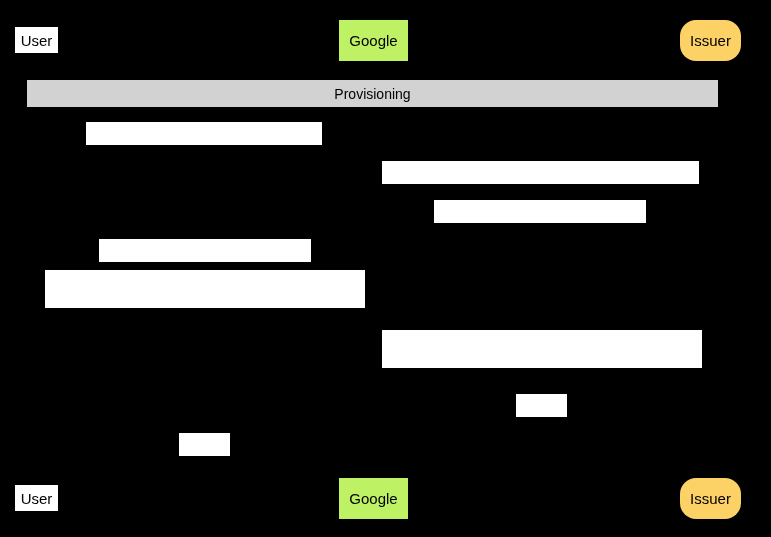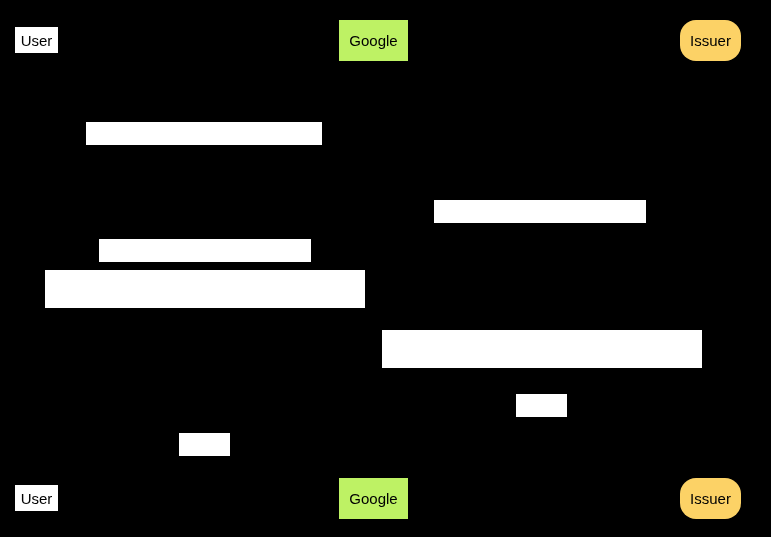--- a/index.html
+++ b/index.html
@@ -92,34 +92,40 @@
   </div>
 
   <div class="actor actor-google" style="left:339px; top:20px; width:69px; height:41px;">
     <span>Google</span>
   </div>
 
   <div class="actor actor-issuer" style="left:680px; top:20px; width:61px; height:41px;">
     <span>Issuer</span>
   </div>
 
+  <div class="group-bar" style="left:27px; top:80px; width:691px; height:27px;">
+    <span>Provisioning</span>
+  </div>
 
   <div class="arrow" style="left:36px; top:150px; width:337px;"></div>
   <div class="arrow" style="left:373px; top:190px; width:337px;"></div>
   <div class="arrow" style="left:373px; top:230px; width:337px;"></div>
   <div class="arrow" style="left:36px; top:266px; width:337px;"></div>
   <div class="arrow" style="left:36px; top:312px; width:337px;"></div>
   <div class="arrow" style="left:373px; top:372px; width:337px;"></div>
   <div class="arrow" style="left:373px; top:422px; width:337px;"></div>
   <div class="arrow" style="left:36px; top:462px; width:337px;"></div>
 
   <div class="msg single" style="left:86px; top:122px; width:236px; height:23px;">
     <span>provisionCredential(credentialId)</span>
   </div>
 
+  <div class="msg single" style="left:382px; top:161px; width:317px; height:23px;">
+    <span>provisionCredential(credentialId, proofingId)</span>
+  </div>
 
   <div class="msg single" style="left:434px; top:200px; width:212px; height:23px;">
     <span>Digital ID, credentialVersionId</span>
   </div>
 
   <div class="msg single" style="left:99px; top:239px; width:212px; height:23px;">
     <span>Digital ID, credentialVersionId</span>
   </div>
 
   <div class="msg" style="left:45px; top:270px; width:320px; height:38px;">

